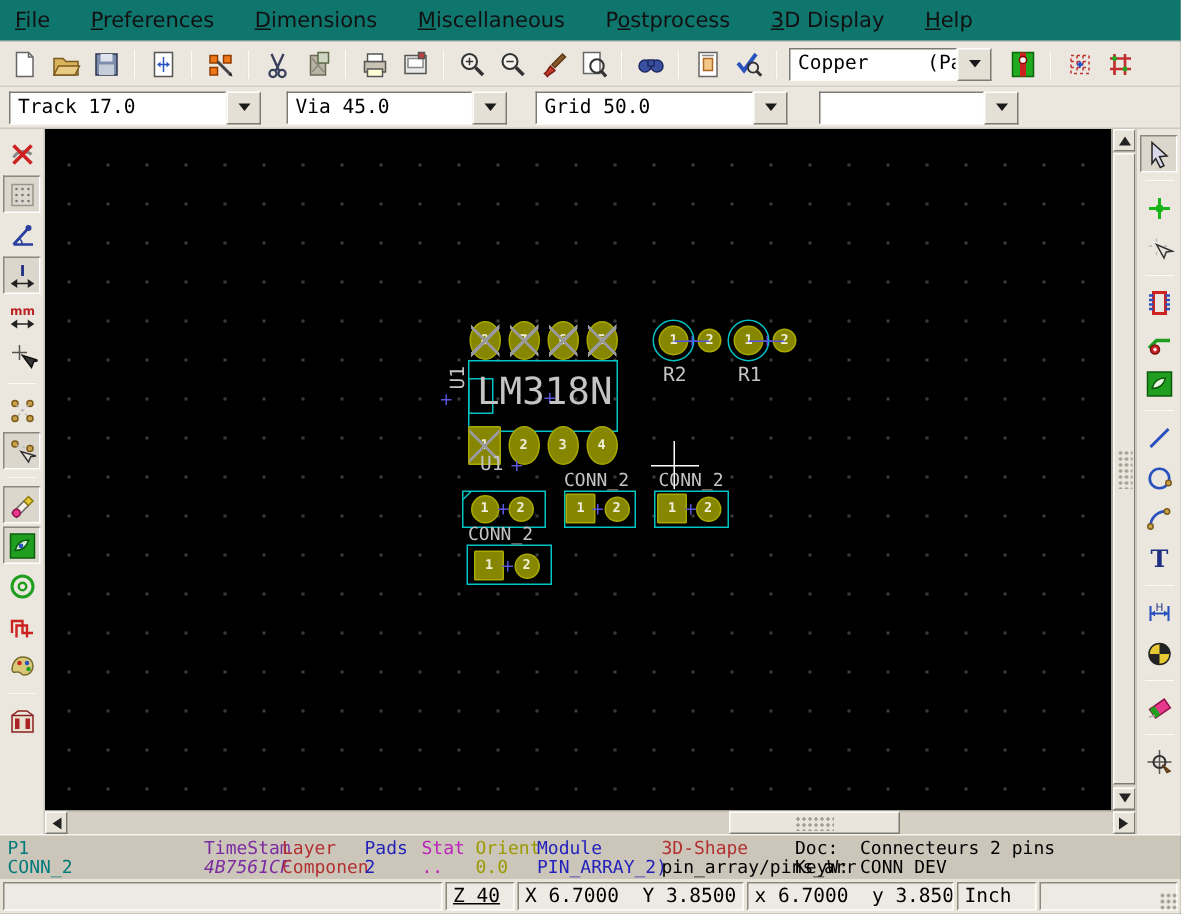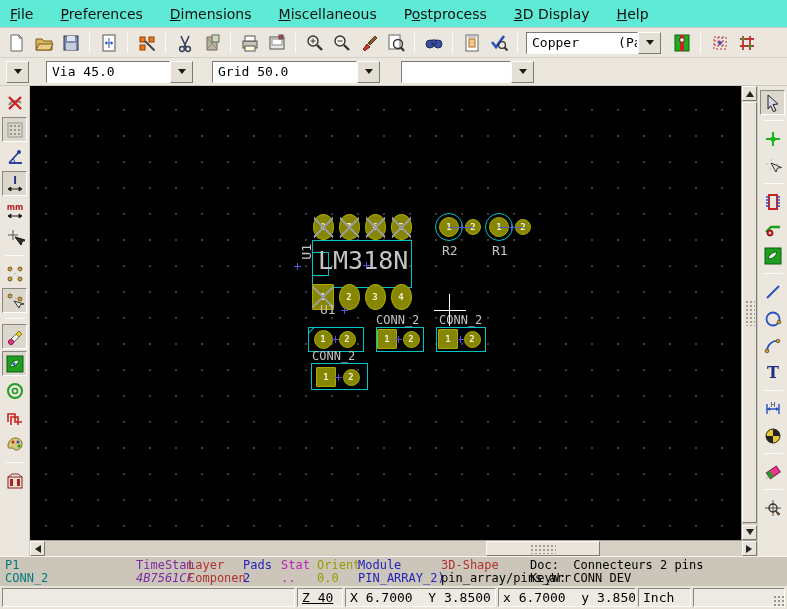--- a/index.html
+++ b/index.html
@@ -2,21 +2,21 @@
 <html><head>
 <meta charset="utf-8">
 <style>
   * { margin:0; padding:0; box-sizing:border-box; }
   html,body { width:787px; height:609px; }
   body { font-family:"DejaVu Sans", sans-serif; background:#e8e4da; overflow:hidden; }
   .window { position:relative; width:787px; height:609px; background:#e8e4da; }
 
   
   .menubar { height:28px; display:flex; align-items:center; gap:27px; padding-left:10px;
-             background:#5eead4; border-bottom:1px solid #cdc8bd; font-size:14px; color:#111; }
+             background:#0f766e; border-bottom:1px solid #cdc8bd; font-size:14px; color:#111; }
   .menu-item { cursor:default; white-space:nowrap; }
   .menu-item u { text-decoration:underline; }
 
   
   .toolbar { display:flex; align-items:center; background:#ebe7de; }
   .toolbar-top { height:30px; padding-left:4px; gap:2px; border-bottom:1px solid #d5d0c5; }
   .toolbar-row2 { height:28px; padding-left:6px; border-bottom:1px solid #cdc8bd; }
   .tsep { width:1px; height:20px; background:#b9b4a9; border-right:1px solid #fbfaf7; margin:0 4px; }
   .tb { width:25px; height:25px; display:flex; align-items:center; justify-content:center;
         border:1px solid transparent; background:transparent; flex:0 0 auto; }
@@ -253,20 +253,21 @@
         <svg width="20" height="20">
           <path d="M6 3v14M13 3v14M3 6h14M3 13h14" stroke="#c03030" stroke-width="1.8"></path>
           <circle cx="6" cy="6" r="1.6" fill="#1faa1f"></circle>
           <circle cx="13" cy="13" r="1.6" fill="#1faa1f"></circle>
         </svg>
       </div>
   </div>
 
   <div class="toolbar toolbar-row2">
     <div class="combo">
+      <div class="combo-field" style="width:145px;">Track 17.0</div>
       <div class="combo-btn"></div>
     </div>
     <div class="combo" style="margin-left:17px;">
       <div class="combo-field" style="width:124px;">Via 45.0</div>
       <div class="combo-btn"></div>
     </div>
     <div class="combo" style="margin-left:19px;">
       <div class="combo-field" style="width:145px;">Grid 50.0</div>
       <div class="combo-btn"></div>
     </div>

